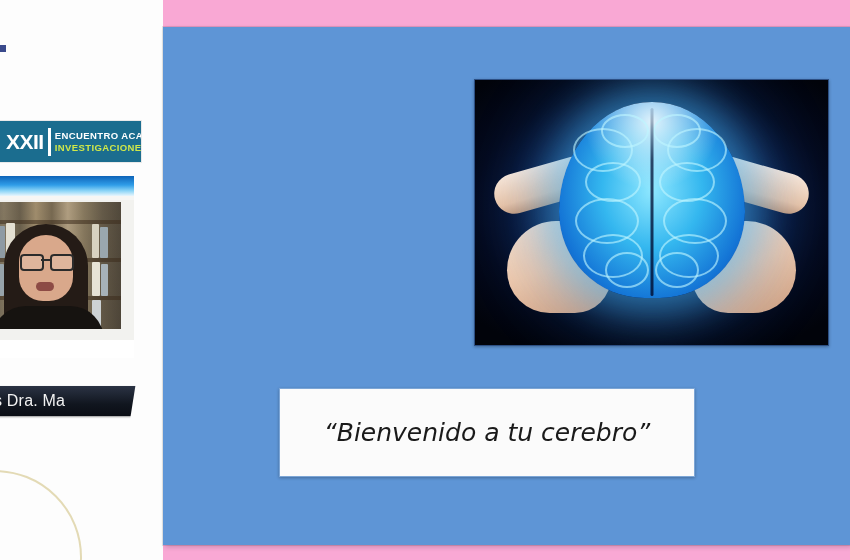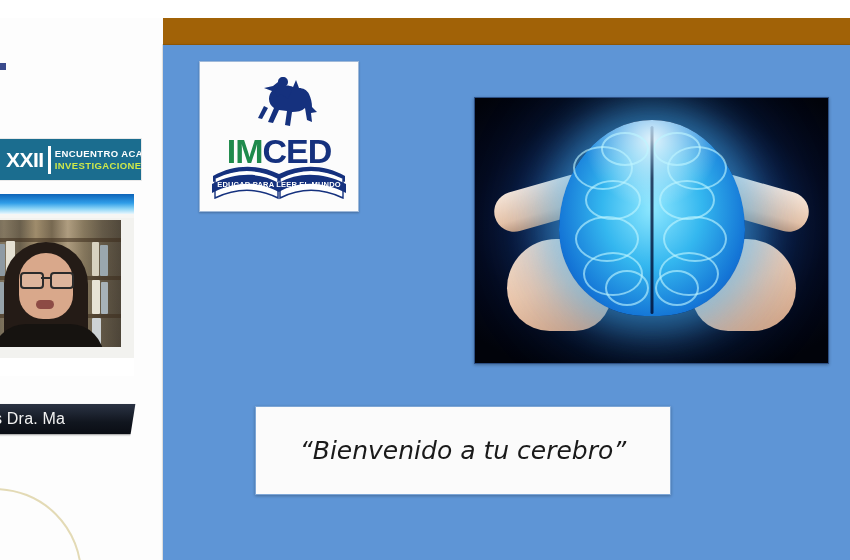--- a/index.html
+++ b/index.html
@@ -12,22 +12,21 @@
     height: 560px;
     position: relative;
     overflow: hidden;
     font-family: "Liberation Sans", sans-serif;
   }
 
   
   #screen {
     position: absolute;
     inset: 0;
-    background: #a16207;
-    margin-top: 18px;
+    background: #f9a8d4;
   }
 
   
   #left-rail {
     position: absolute;
     left: 0; top: 0;
     width: 163px; height: 560px;
     background: #fdfdfd;
     overflow: hidden;
   }
@@ -347,21 +346,21 @@
   .gyrus {
     position: absolute;
     border: 2.4px solid rgba(190,245,255,.62);
     border-radius: 50%;
     background: transparent;
   }
 
   
   #title-box {
     position: absolute;
-    left: 92px; top: 361px;
+    left: 116px; top: 361px;
     width: 414px; height: 87px;
     background: #fbfbfb;
     border: 1px solid #7da6d6;
     box-shadow: 0 1px 3px rgba(0,0,0,.28);
     display: flex;
     flex-direction: column;
     align-items: center;
     justify-content: center;
     overflow: hidden;
   }
@@ -433,40 +432,20 @@
 
     <div id="name-bar">
       <span id="name-text">s      Dra. Ma</span>
     </div>
     <div id="name-occluder"></div>
     <div id="name-occluder2"></div>
   </div>
 
   <div id="slide">
 
-    <div id="logo-card">
-      <div id="logo-inner">
-
-        <svg id="horseman" width="96" height="64" viewBox="0 0 96 64">
-          <path fill="#15317e" d="M68 12c4 0 8 2 10 6 2 4 3 9 3 13l5 5-6 1 1 9-5-2-2-12c-3 3-8 4-13 4l-2 14-5-1 2-14-8-1-6 13-5-1 6-14c-3-2-5-5-5-9 0-3 1-6 3-8l-8-3 9-2 5-4 2 5c4-2 9-2 13 0l3-7 3 8z"></path>
-          <path fill="#15317e" d="M47 6c0-3 2-5 5-5s5 2 5 5c0 2-1 3-2 4l6 4-4 9-7-5-4 3-2-6 4-5c-1-1-1-2-1-4z"></path>
-          <path fill="#15317e" d="M33 30l-6 12 4 1 6-11z"></path>
-        </svg>
-
-        <div id="imced-word"><span class="imced-green">IM</span><span class="imced-blue">CED</span></div>
-
-        <svg id="book-shape" viewBox="0 0 138 44">
-          <path fill="#15317e" d="M3 16 C24 4 48 4 69 14 C90 4 114 4 135 16 L135 22 C114 11 90 11 69 21 C48 11 24 11 3 22 Z"></path>
-          <path fill="#ffffff" stroke="#15317e" stroke-width="1.4" d="M5 18 C26 8 48 8 68 18 L68 38 C48 28 26 28 5 38 Z"></path>
-          <path fill="#ffffff" stroke="#15317e" stroke-width="1.4" d="M133 18 C112 8 90 8 70 18 L70 38 C90 28 112 28 133 38 Z"></path>
-          <path fill="#15317e" d="M2 24 C26 12 50 12 69 23 C88 12 112 12 136 24 L136 33 C112 21 88 21 69 32 C50 21 26 21 2 33 Z"></path>
-        </svg>
-        <div id="book-banner-text">EDUCAR PARA LEER EL MUNDO</div>
-      </div>
-    </div>
 
     <div id="brain-pic">
       <div class="hand" id="hand-left">
         <div class="thumb"></div>
         <div class="palm"></div>
       </div>
       <div class="hand" id="hand-right">
         <div class="thumb"></div>
         <div class="palm"></div>
       </div>

